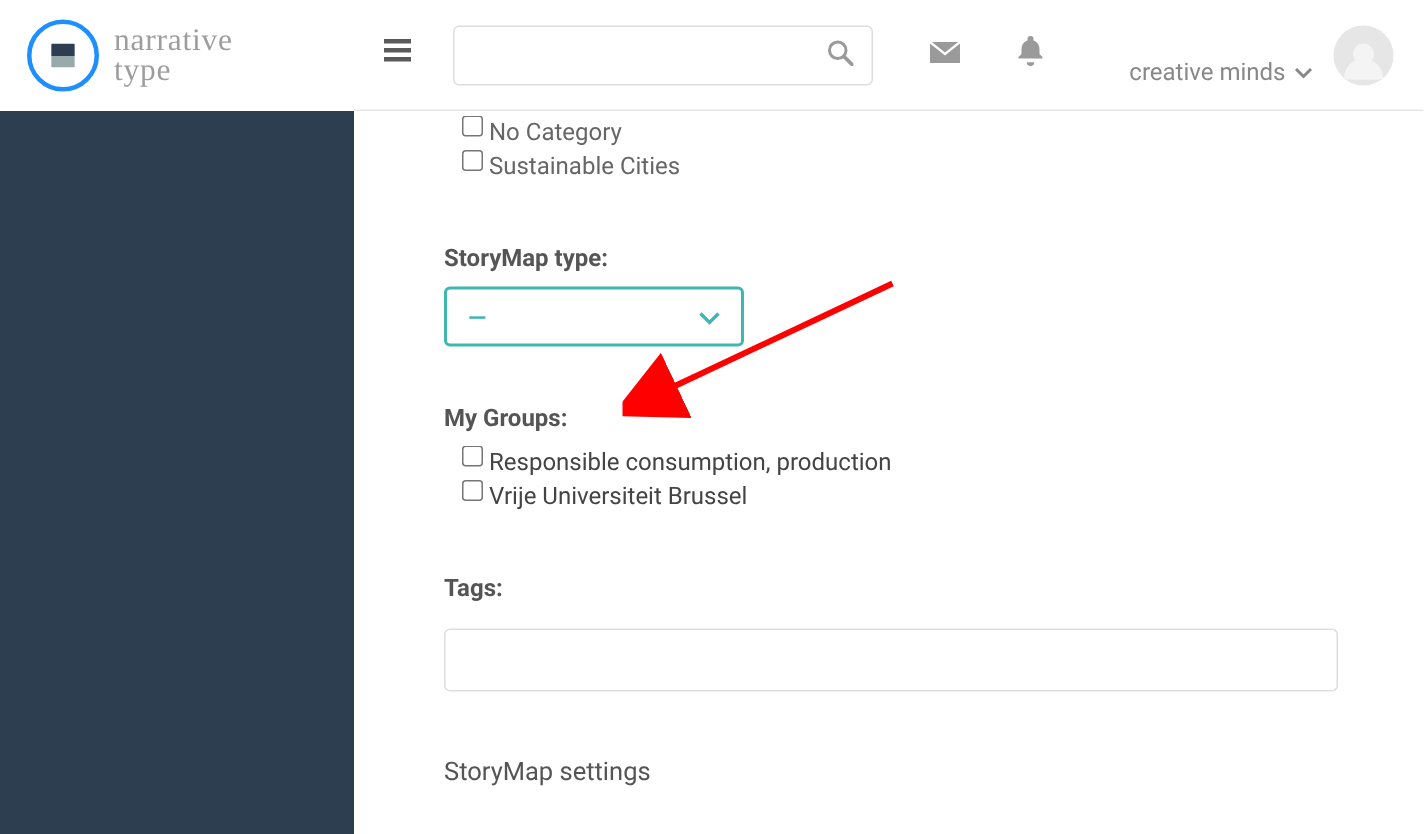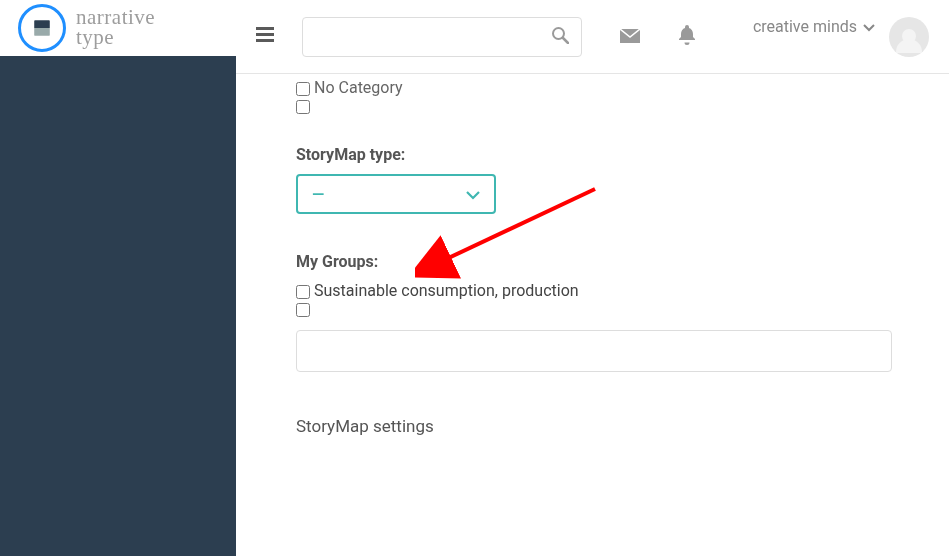--- a/index.html
+++ b/index.html
@@ -15,21 +15,21 @@
     position: absolute;
     left: 0; top: 0;
     width: 236px;
     height: 100%;
     background: #2c3e50;
   }
   .logo-wrap {
     position: absolute;
     left: 0; top: 0;
     width: 236px;
-    height: 56px;
+    height: 74px;
     background: #fff;
     display: flex;
     align-items: center;
     padding-left: 18px;
   }
   .logo-circle {
     width: 48px; height: 48px;
     border-radius: 50%;
     border: 3px solid #1f8fff;
     background: #fff;
@@ -94,21 +94,21 @@
   }
   .top-icon {
     color: #9a9a9a;
     font-size: 18px;
     margin-left: 38px;
     cursor: pointer;
   }
   .user-area {
     margin-left: auto;
     display: flex;
-    align-items: flex-start;
+    align-items: flex-end;
     color: #888;
     font-size: 16px;
     cursor: pointer;
   }
   .user-area .name { margin-right: 6px; }
   .avatar {
     width: 40px; height: 40px;
     border-radius: 50%;
     background: #e6e6e6;
     margin-left: 14px;
@@ -139,33 +139,33 @@
     overflow: hidden;
     padding: 0 60px 0 60px;
     color: #555;
     font-size: 16px;
   }
   .cutoff-row {
     margin-top: -6px;
   }
   .check-row {
     display: flex;
-    align-items: flex-end;
-    margin: 4px 0;
+    align-items: flex-start;
+    margin: 4px 12px;
     color: #666;
   }
   .check-row input[type="checkbox"] {
     width: 14px; height: 14px;
     margin-right: 4px;
     transform: translateY(-1px);
   }
   .section-label {
     font-weight: 700;
     color: #555;
-    margin-top: 30px;
+    margin-top: 42px;
     margin-bottom: 10px;
   }
   .section-label.tight { margin-top: 38px; }
   .dropdown {
     width: 200px;
     height: 40px;
     border: 2px solid #3fb7b1;
     border-radius: 4px;
     display: flex;
     align-items: center;
@@ -251,43 +251,46 @@
 </div>
 
 <div class="content">
 
   <div class="cutoff-row check-row">
     <input type="checkbox" style="">
     <span>No Category</span>
   </div>
   <div class="check-row">
     <input type="checkbox" style="">
+    <span>Sustainable Cities</span>
   </div>
 
   <div class="section-label">StoryMap type:</div>
   <div class="dropdown">
     <span>—</span>
     <span>
       <svg width="14" height="9" viewBox="0 0 14 9">
           <path d="M1 1l6 6 6-6" stroke="#3fb7b1" stroke-width="2.2" fill="none"></path>
         </svg>
     </span>
   </div>
 
   <div class="section-label tight">My Groups:</div>
   <div class="groups-block">
     <div class="check-row">
       <input type="checkbox" style="">
-      <span>Sustainable consumption, production</span>
+      <span>Responsible consumption, production</span>
     </div>
     <div class="check-row">
       <input type="checkbox" style="">
+      <span>Vrije Universiteit Brussel</span>
     </div>
   </div>
 
+  <div class="section-label">Tags:</div>
   <input class="tags-input" type="text" style="">
 
   <div class="settings-heading">StoryMap settings</div>
   
 
 </div>
 
 <svg class="arrow" width="200" height="110">
   <defs>
     <marker id="ah" markerWidth="12" markerHeight="12" refX="3" refY="6" orient="auto">

